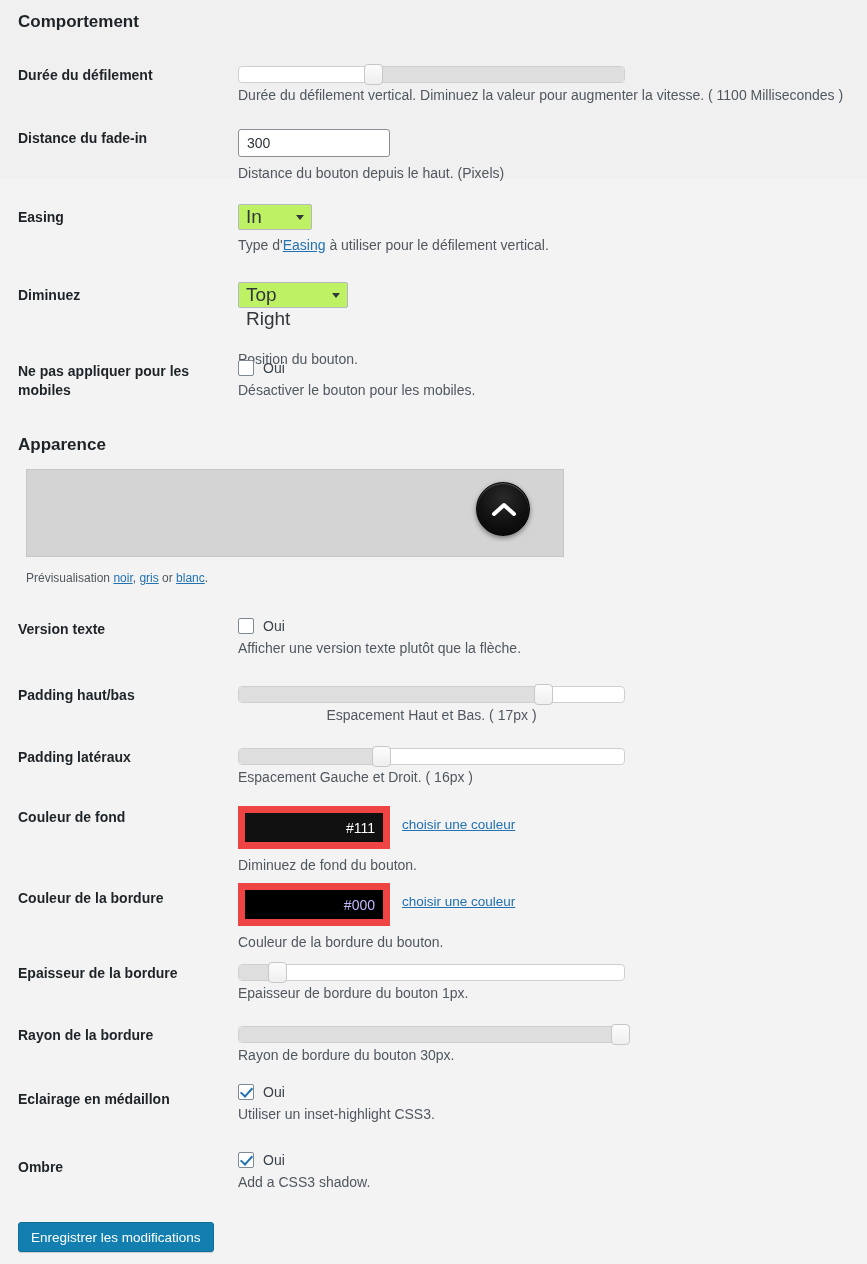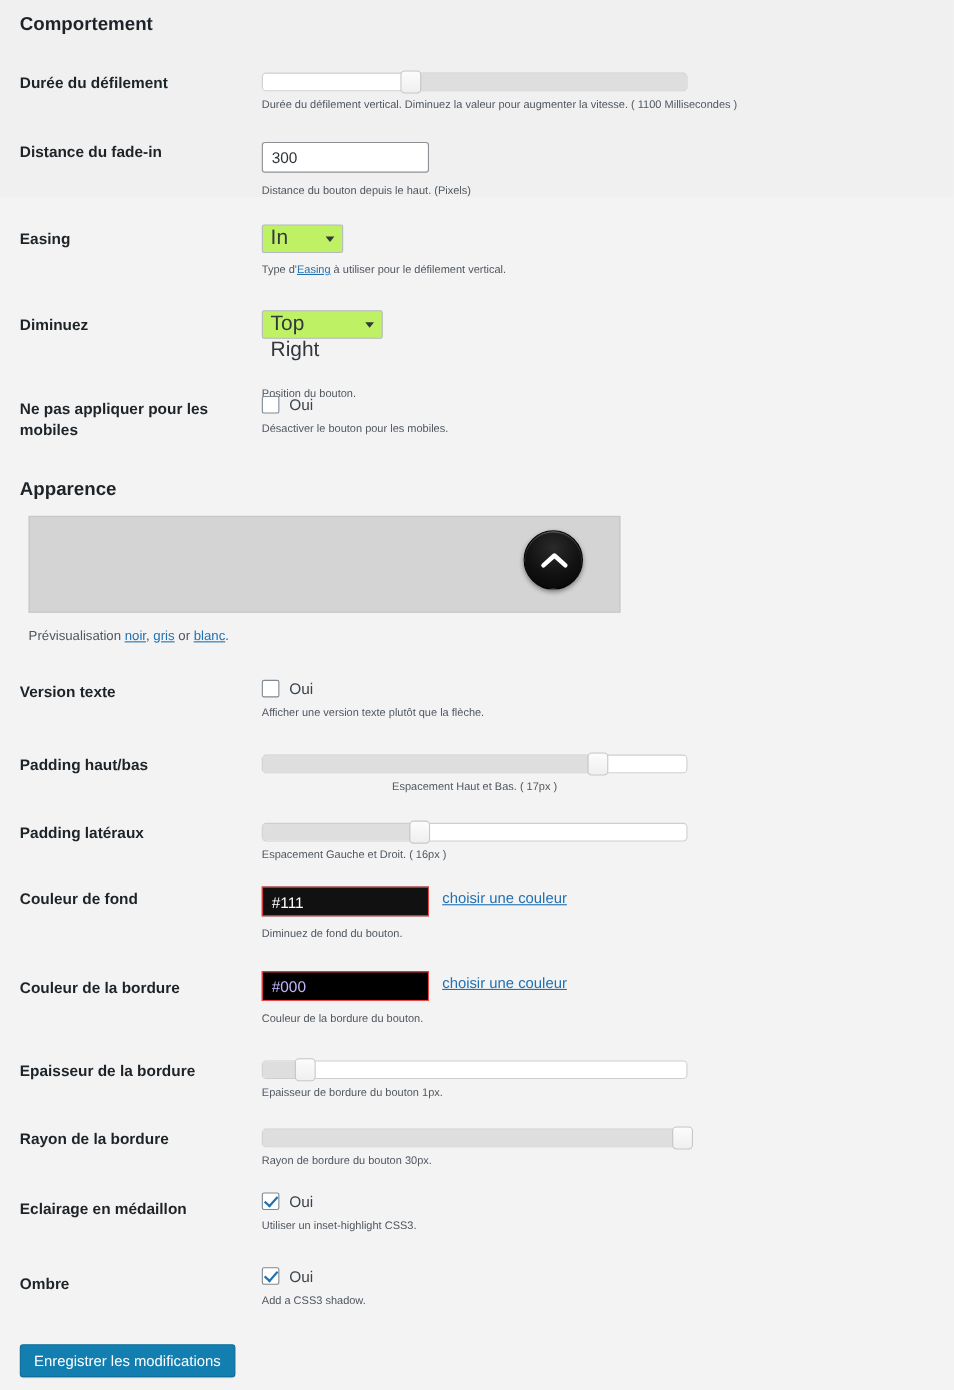--- a/index.html
+++ b/index.html
@@ -52,21 +52,21 @@
     font-size: 14px;
     font-weight: 600;
     color: #1d2327;
     line-height: 19px;
   }
   .row-field {
     position: absolute;
     left: 238px;
   }
   .desc {
-    font-size: 10px;
+    font-size: 14px;
     color: #50575e;
     line-height: 17px;
     margin: 0;
     padding: 0;
     white-space: nowrap;
   }
   .desc a {
     color: #2271b1;
     text-decoration: underline;
   }
@@ -117,28 +117,29 @@
     font-family: "Liberation Sans", sans-serif;
     font-size: 14px;
     color: #2c3338;
     padding: 0 8px;
     outline: none;
   }
 
   
   .color-input {
     width: 152px;
-    height: 27px;
-    box-sizing: border-box;
-    border: 1px solid #ef4444;
+    height: 43px;
+    box-sizing: border-box;
+    border: 7px solid #ef4444;
     border-radius: 0;
     font-family: "Liberation Sans", sans-serif;
     font-size: 14px;
     padding: 0 8px;
     outline: none;
+    text-align: right;
   }
   .pick-link {
     font-size: 13.5px;
     color: #2271b1;
     text-decoration: underline;
     margin-left: 12px;
     vertical-align: 4px;
   }
 
   

